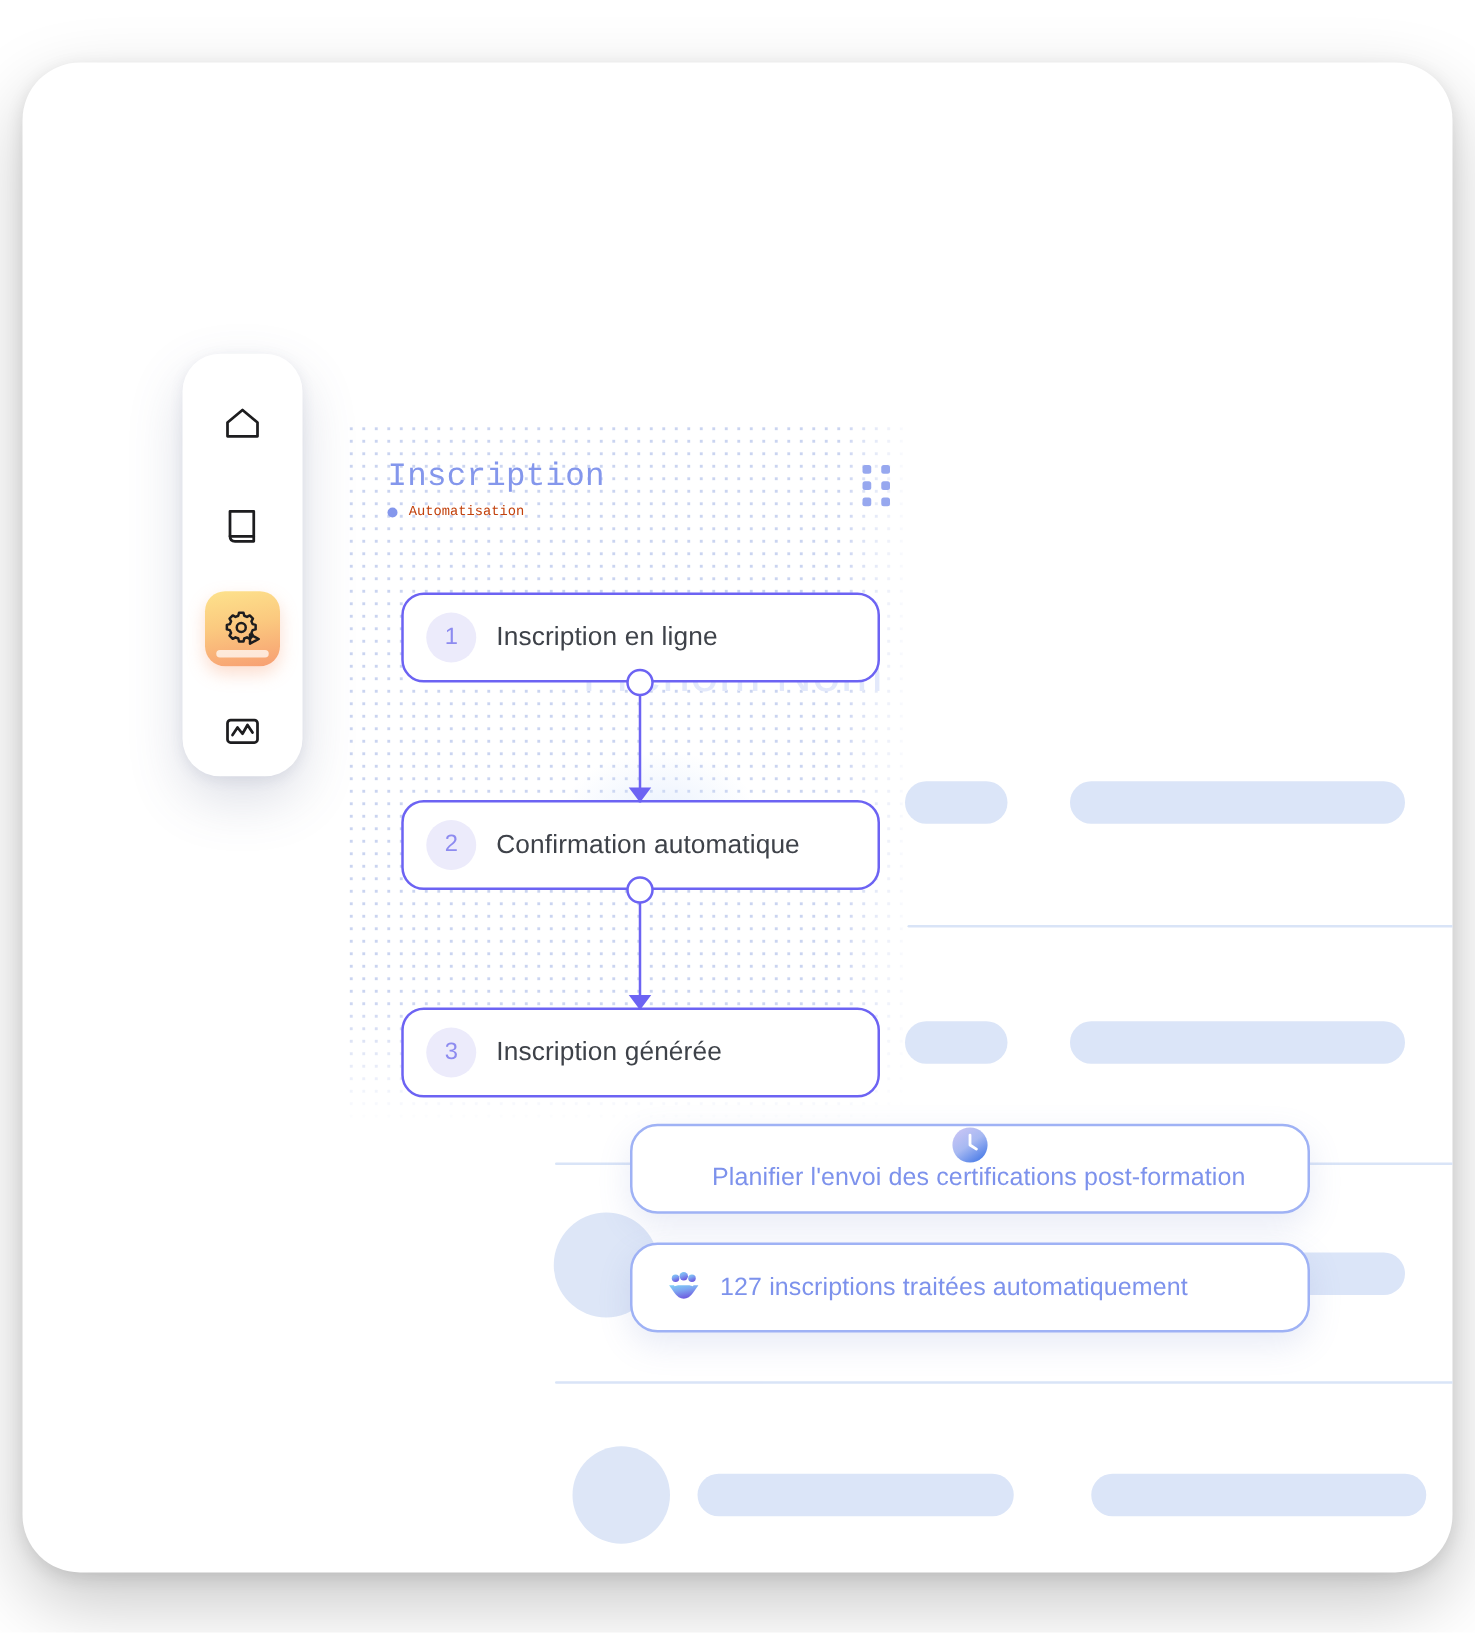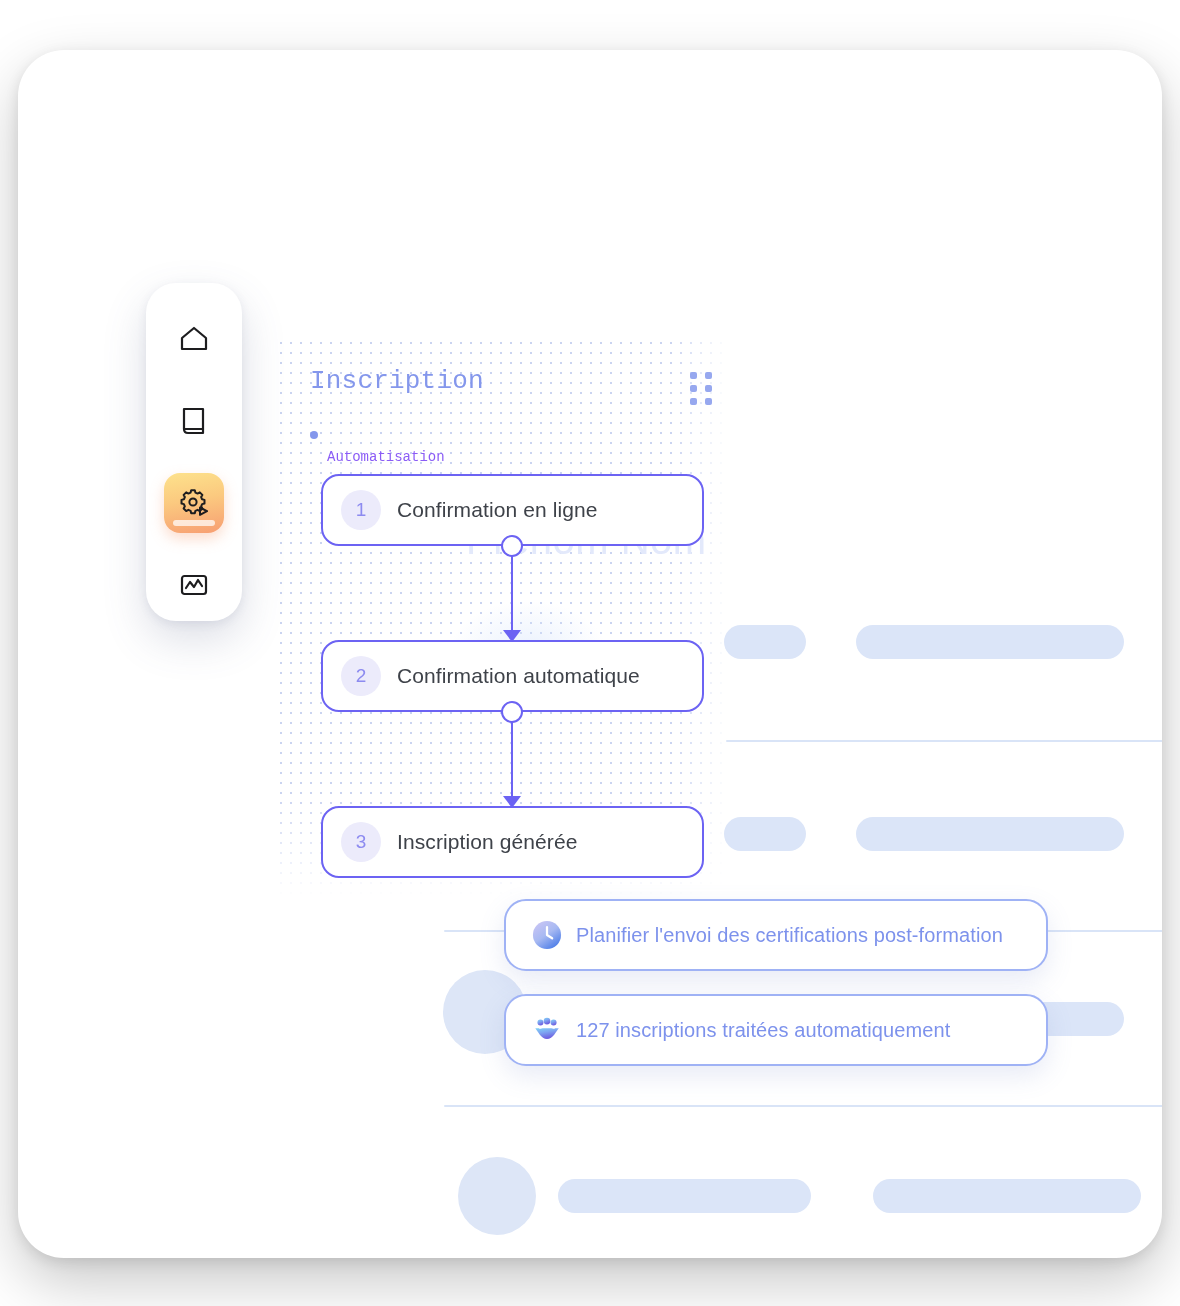--- a/index.html
+++ b/index.html
@@ -109,23 +109,22 @@
   }
   .auto-sub-row {
     display: flex; align-items: center; gap: 9px;
     margin-top: 8px;
   }
   .auto-dot {
     width: 8px; height: 8px; border-radius: 50%;
     background: #8497ec;
   }
   .auto-sub {
-    font-size: 14px;
-    color: #8b5cf6;
-    margin-top: 45px;
+    font-size: 11px;
+    color: #c2410c;
   }
   .drag-handle {
     position: absolute;
     left: 672px; top: 322px;
     display: grid;
     grid-template-columns: repeat(2, 7px);
     grid-template-rows: repeat(3, 7px);
     gap: 6px 8px;
   }
   .drag-handle i {
@@ -196,21 +195,21 @@
   
   .toast {
     position: absolute;
     background: #ffffff;
     border: 2px solid #9fb2f5;
     border-radius: 22px;
     display: flex; align-items: center;
     padding: 0 26px;
     box-shadow: 0 10px 26px rgba(110,130,200,0.16);
   }
-  .toast-1 { left: 486px; top: 849px; width: 544px; height: 72px; }
+  .toast-1 { left: 486px; top: 849px; width: 544px; height: 72px; flex-direction: column; }
   .toast-2 { left: 486px; top: 944px; width: 544px; height: 72px; align-items: center; }
   .toast-text {
     margin-left: 14px;
     font-size: 20px;
     color: #7d92ec;
     letter-spacing: .1px;
     white-space: nowrap;
   }
   .toast-icon { flex: 0 0 auto; width: 30px; height: 30px; display:block; }
 
@@ -291,21 +290,21 @@
         <i></i>
         <i></i>
         <i></i>
         <i></i>
     </div>
 
     <div class="flow">
 
       <div class="step">
         <div class="step-badge">1</div>
-        <div class="step-label">Confirmation en ligne</div>
+        <div class="step-label">Inscription en ligne</div>
       </div>
 
       <div class="step">
         <div class="step-badge">2</div>
         <div class="step-label">Confirmation automatique</div>
       </div>
 
       <div class="step">
         <div class="step-badge">3</div>
         <div class="step-label">Inscription générée</div>

